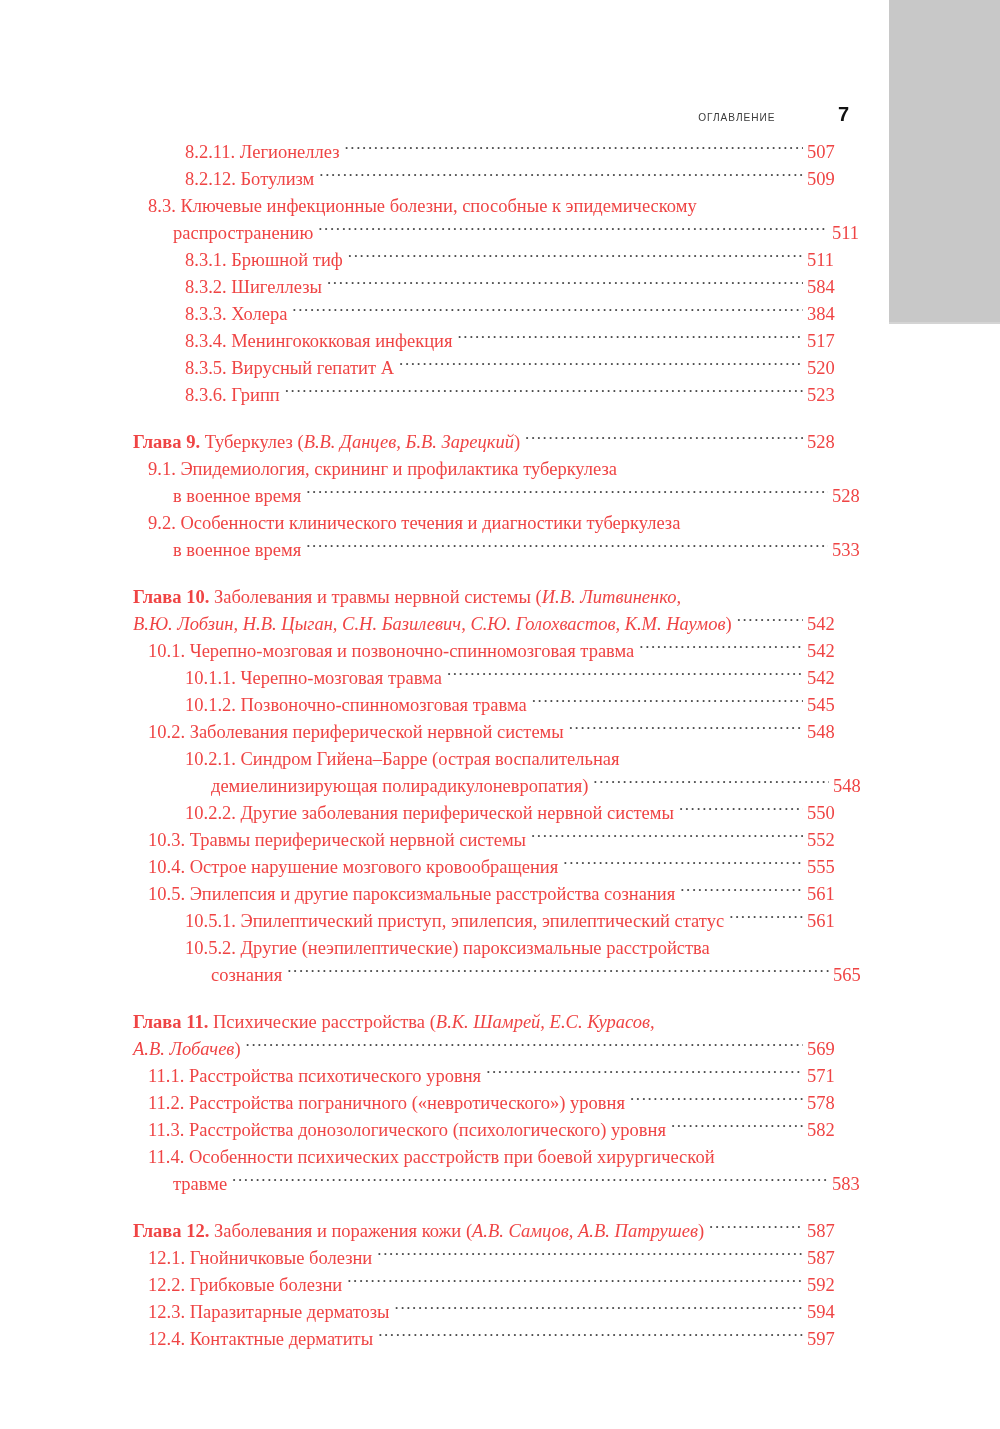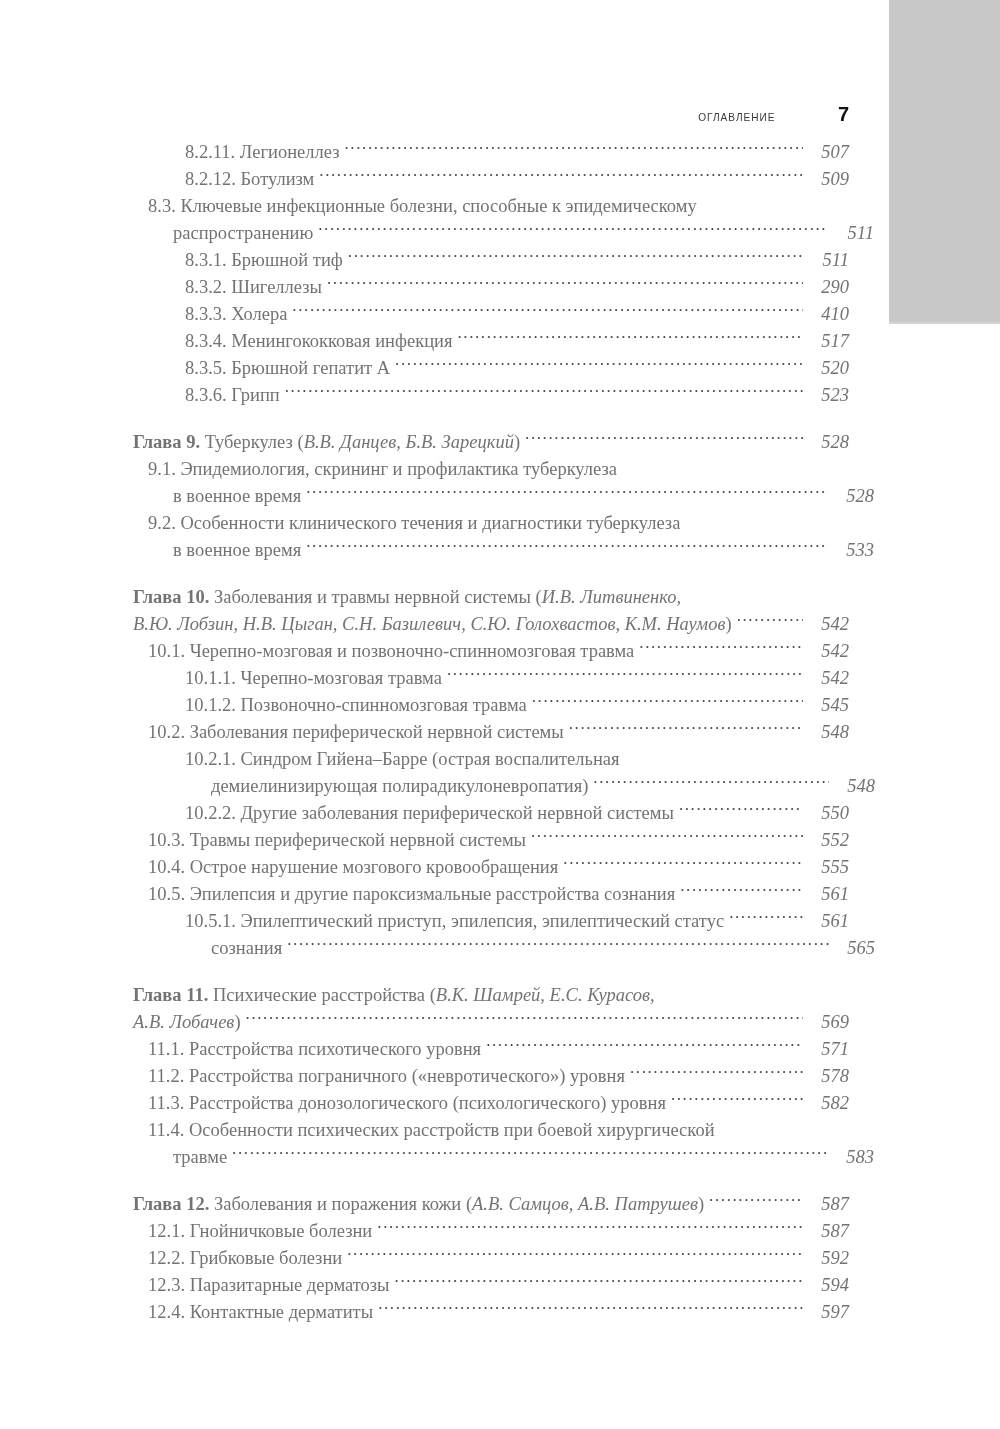--- a/index.html
+++ b/index.html
@@ -71,21 +71,21 @@
     left: 133px;
     top: 139px;
     width: 716px;
   }
 
   
   .entry {
     position: relative;
     font-size: 18.5px;
     line-height: 27px;
-    color: #737373;
+    color: #ef4444;
   }
   .entry .row {
     display: flex;
     align-items: baseline;
     width: 100%;
   }
   .entry .label {
     white-space: pre-wrap;
   }
   .entry .leader {
@@ -102,23 +102,21 @@
     left: 0;
     bottom: 0.06em;
     white-space: nowrap;
     letter-spacing: 1.6px;
     color: #4a4a4a;
     font-size: 17px;
   }
   .entry .page {
     flex: 0 0 auto;
     width: 42px;
-    text-align: right;
     white-space: nowrap;
-    font-style: italic;
   }
 
   
   .entry .cont {
     white-space: pre-wrap;
   }
 
   
   .lvl1 { padding-left: 0px; }            
   .lvl2 { padding-left: 15px; }           
@@ -177,40 +175,40 @@
         <div class="row">
           <span class="label">8.3.1. Брюшной тиф</span>
           <span class="leader"></span>
           <span class="page">511</span>
         </div>
       </div>
       <div class="entry lvl3">
         <div class="row">
           <span class="label">8.3.2. Шигеллезы</span>
           <span class="leader"></span>
-          <span class="page">290</span>
+          <span class="page">584</span>
         </div>
       </div>
       <div class="entry lvl3">
         <div class="row">
           <span class="label">8.3.3. Холера</span>
           <span class="leader"></span>
-          <span class="page">410</span>
+          <span class="page">384</span>
         </div>
       </div>
       <div class="entry lvl3">
         <div class="row">
           <span class="label">8.3.4. Менингококковая инфекция</span>
           <span class="leader"></span>
           <span class="page">517</span>
         </div>
       </div>
       <div class="entry lvl3">
         <div class="row">
-          <span class="label">8.3.5. Брюшной гепатит А</span>
+          <span class="label">8.3.5. Вирусный гепатит А</span>
           <span class="leader"></span>
           <span class="page">520</span>
         </div>
       </div>
       <div class="entry lvl3">
         <div class="row">
           <span class="label">8.3.6. Грипп</span>
           <span class="leader"></span>
           <span class="page">523</span>
         </div>
@@ -319,20 +317,23 @@
         </div>
       </div>
       <div class="entry lvl3">
         <div class="row">
           <span class="label">10.5.1. Эпилептический приступ, эпилепсия, эпилептический статус</span>
           <span class="leader"></span>
           <span class="page">561</span>
         </div>
       </div>
       <div class="entry lvl3">
+        <div class="row">
+          <span class="label">10.5.2. Другие (неэпилептические) пароксизмальные расстройства</span>
+        </div>
         <div class="row hang">
           <span class="label cont">сознания</span>
           <span class="leader"></span>
           <span class="page">565</span>
         </div>
       </div>
       <div class="entry lvl1 chapter gap-before">
         <div class="row">
           <span class="label"><span class="chap-no">Глава 11.</span><span> Психические расстройства (</span><span class="authors">В.К. Шамрей, Е.С. Курасов,</span></span>
         </div>

